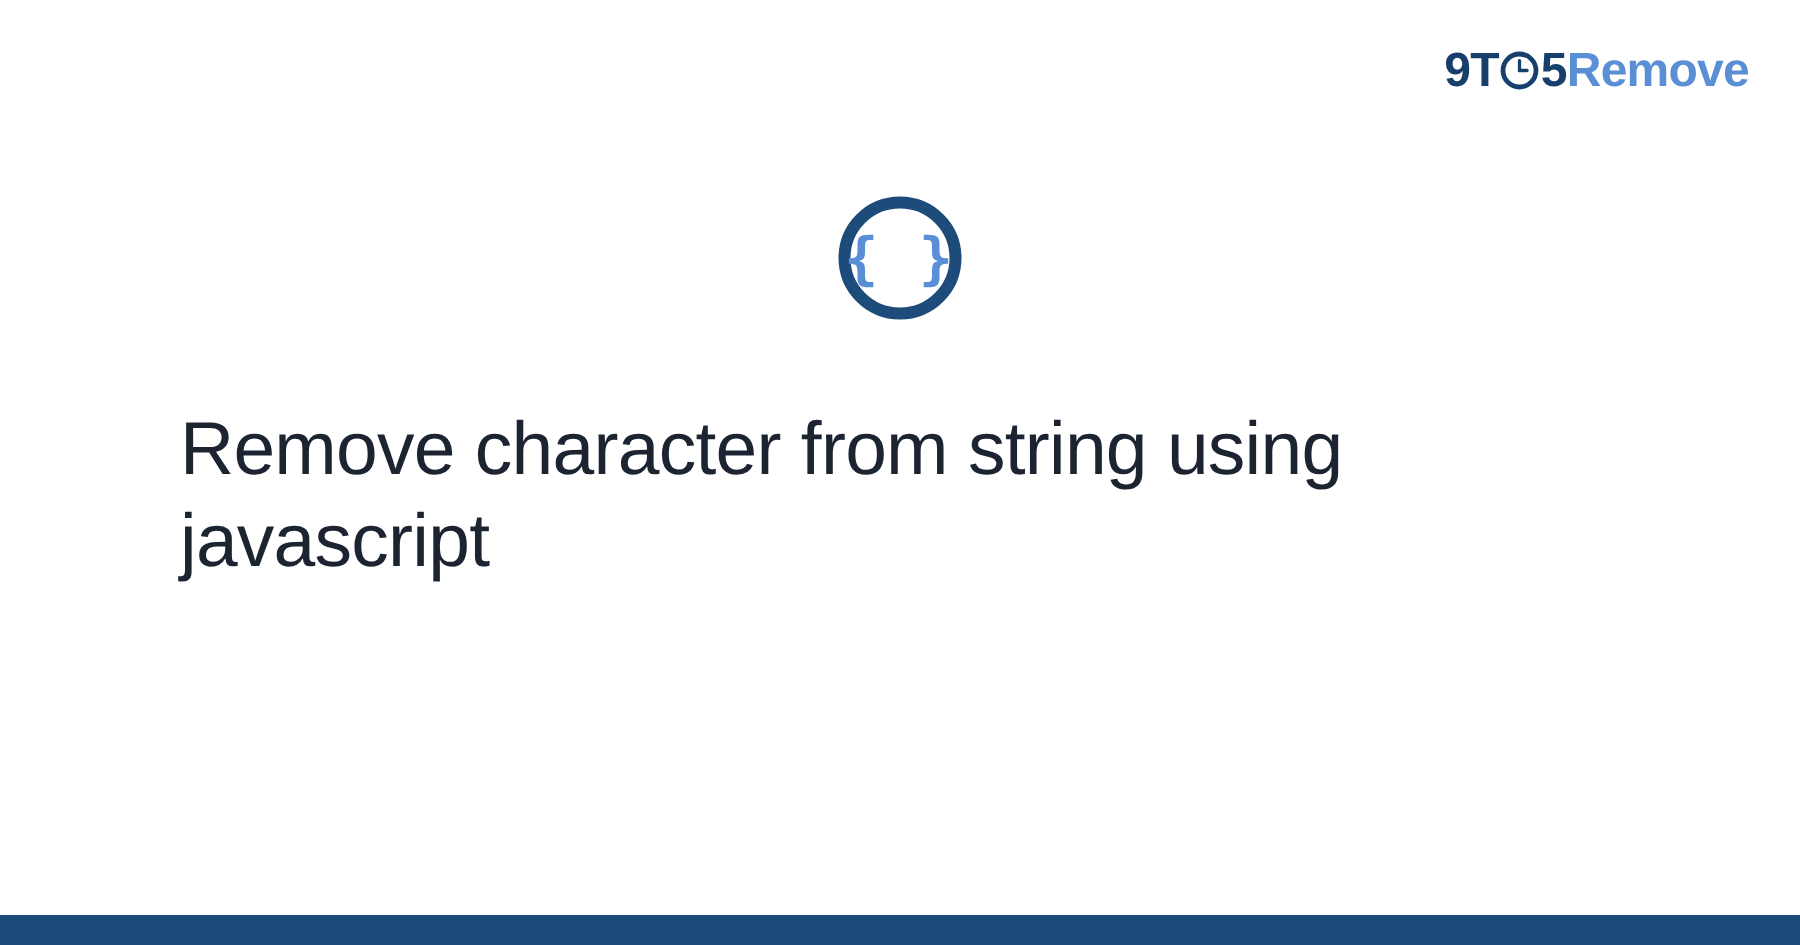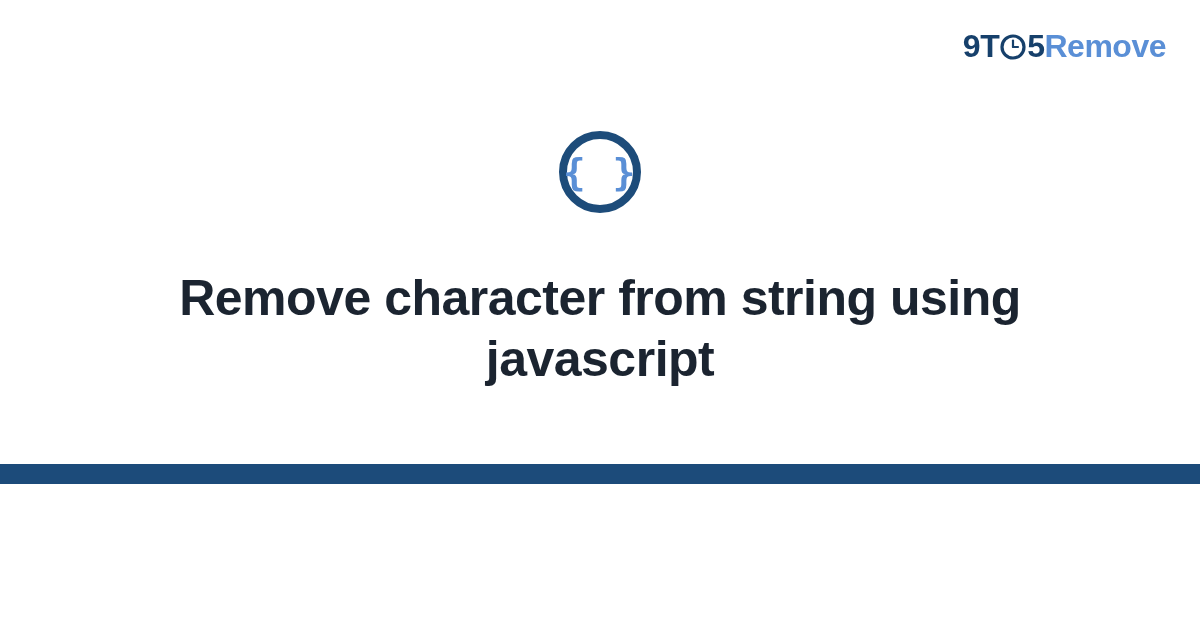--- a/index.html
+++ b/index.html
@@ -2,21 +2,21 @@
 <html><head>
   <meta charset="utf-8">
   <style>
     * { margin: 0; padding: 0; box-sizing: border-box; }
     html, body { width: 1200px; height: 630px; overflow: hidden; }
     body {
       font-family: -apple-system, BlinkMacSystemFont, "Segoe UI", Helvetica, Arial, sans-serif;
       background: #ffffff;
       position: relative;
     }
-    .page { width: 1200px; height: 484px; position: relative; }
+    .page { width: 1200px; height: 630px; position: relative; }
     .brand {
       position: absolute;
       top: 28px;
       right: 34px;
       display: flex;
       align-items: baseline;
       font-size: 32px;
       font-weight: 700;
       letter-spacing: -0.5px;
     }
@@ -37,23 +37,23 @@
       top: 130px;
       left: 0;
       right: 0;
       display: flex;
       flex-direction: column;
       align-items: center;
     }
     .logo-circle { margin-bottom: 50px; }
     .title {
       font-size: 50px;
-      font-weight: 700;
+      font-weight: 400;
       color: #1b2430;
-      text-align: center;
+      text-align: left;
       line-height: 1.22;
       max-width: 960px;
       letter-spacing: -0.5px;
     }
     .bottom-bar {
       position: absolute;
       bottom: 0;
       left: 0;
       width: 1200px;
       height: 20px;

